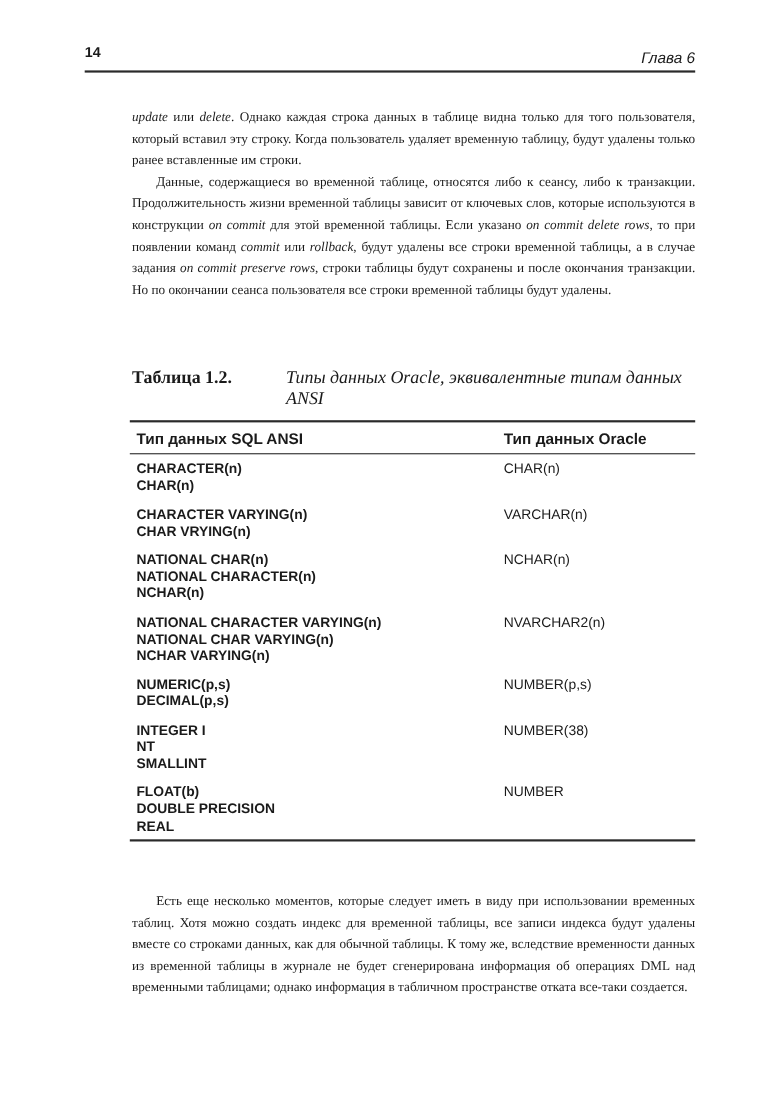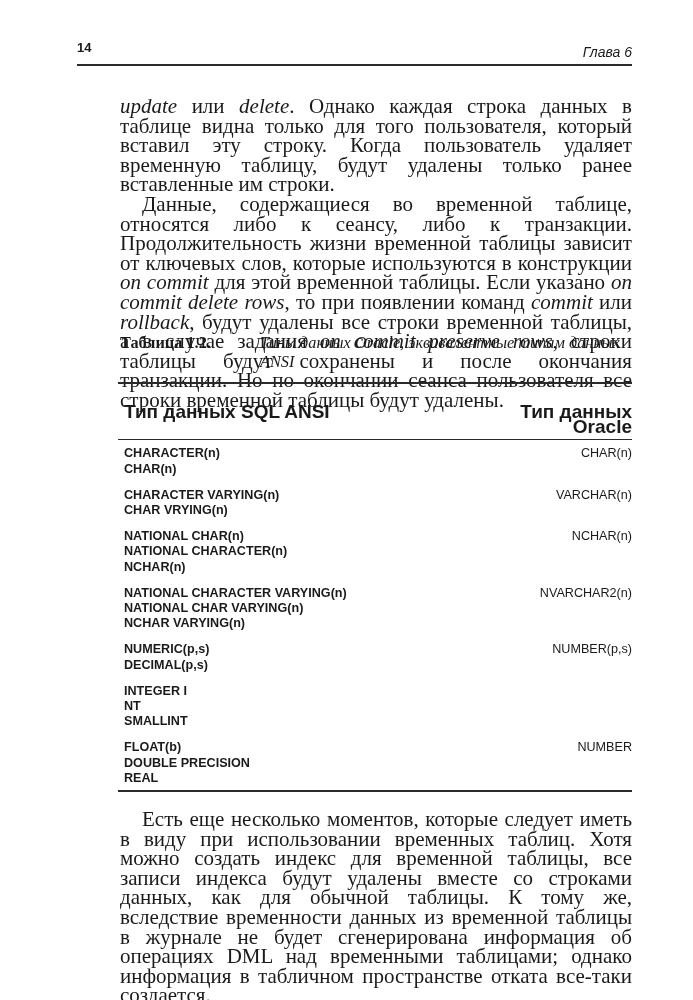--- a/index.html
+++ b/index.html
@@ -1,31 +1,31 @@
 <!DOCTYPE html>
 <html><head>
 <meta charset="utf-8">
 <style>
   html, body { margin: 0; padding: 0; background: #ffffff; }
   body { width: 693px; height: 1000px; position: relative; overflow: hidden; color: #1a1a1a; }
   .page-header { position: absolute; left: 77px; top: 38px; width: 555px; height: 26px; border-bottom: 2px solid #2a2a2a; }
   .page-number { position: absolute; left: 0; top: 2px; font-family: "Liberation Sans", sans-serif; font-weight: bold; font-size: 13px; }
   .chapter-label { position: absolute; right: 0; top: 6px; font-family: "Liberation Sans", sans-serif; font-style: italic; font-size: 14px; }
-  .body-text { position: absolute; left: 120px; width: 512px; font-family: "Liberation Serif", serif; font-size: 21px; line-height: 19.6px; text-align: justify; }
+  .body-text { position: absolute; left: 120px; width: 512px; font-family: "Liberation Serif", serif; font-size: 12px; line-height: 19.6px; text-align: justify; }
   .body-text p { margin: 0; }
   .body-text p.indent { text-indent: 22px; }
   .body-text em { font-style: italic; }
   #para-block-1 { top: 97px; }
   .caption { position: absolute; left: 120px; top: 333px; width: 512px; font-family: "Liberation Serif", serif; font-size: 16.3px; line-height: 19px; }
   .caption-label { position: absolute; left: 0; top: 0; font-weight: bold; }
   .caption-text { display: block; margin-left: 140px; font-style: italic; }
   .data-table { position: absolute; left: 118px; top: 382px; width: 514px; border-top: 2px solid #2a2a2a; border-bottom: 2px solid #2a2a2a; font-family: "Liberation Sans", sans-serif; font-size: 12.6px; line-height: 15.2px; }
-  .table-head { display: flex; padding: 20px 0 5px 6px; border-bottom: 1px solid #2a2a2a; font-weight: bold; font-size: 19px; }
+  .table-head { display: flex; padding: 8px 0 5px 6px; border-bottom: 1px solid #2a2a2a; font-weight: bold; font-size: 14px; }
   .col1 { width: 334px; }
-  .col2 { flex: 1; text-align: right; }
+  .col2 { flex: 1; }
   .table-row { display: flex; padding: 7px 0 4px 6px; }
   .table-row:first-of-type { padding-top: 6px; }
   .cell-lines div { white-space: nowrap; font-weight: bold; }
   #para-block-2 { top: 810px; }
 </style>
 </head>
 <body>
 
 <div class="page-header">
   <span class="page-number">14</span>
@@ -84,20 +84,21 @@
           <div>DECIMAL(p,s)</div>
         </div>
         <div class="col2">NUMBER(p,s)</div>
       </div>
       <div class="table-row">
         <div class="col1 cell-lines">
           <div>INTEGER I</div>
           <div>NT</div>
           <div>SMALLINT</div>
         </div>
+        <div class="col2">NUMBER(38)</div>
       </div>
       <div class="table-row">
         <div class="col1 cell-lines">
           <div>FLOAT(b)</div>
           <div>DOUBLE PRECISION</div>
           <div>REAL</div>
         </div>
         <div class="col2">NUMBER</div>
       </div>
     </div>

